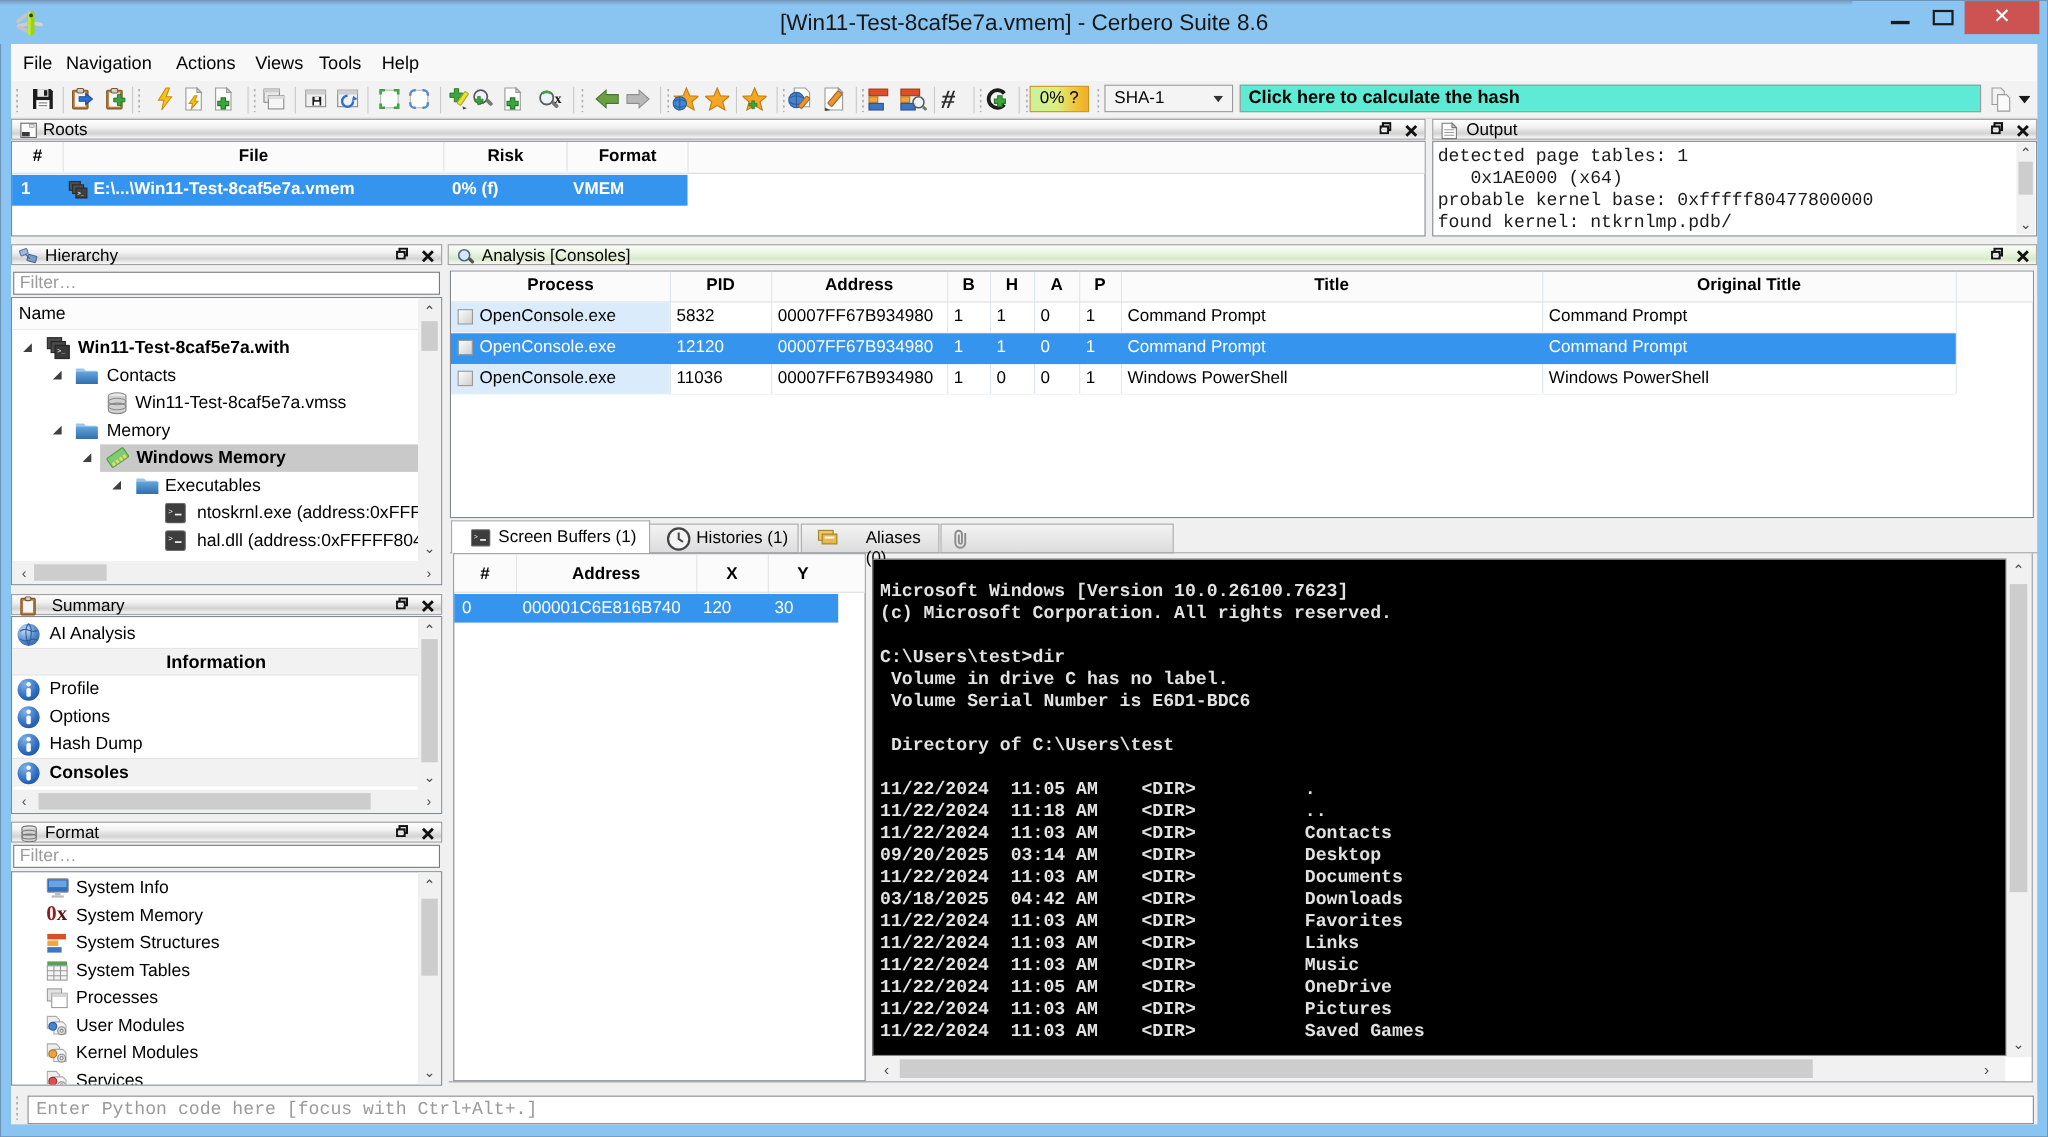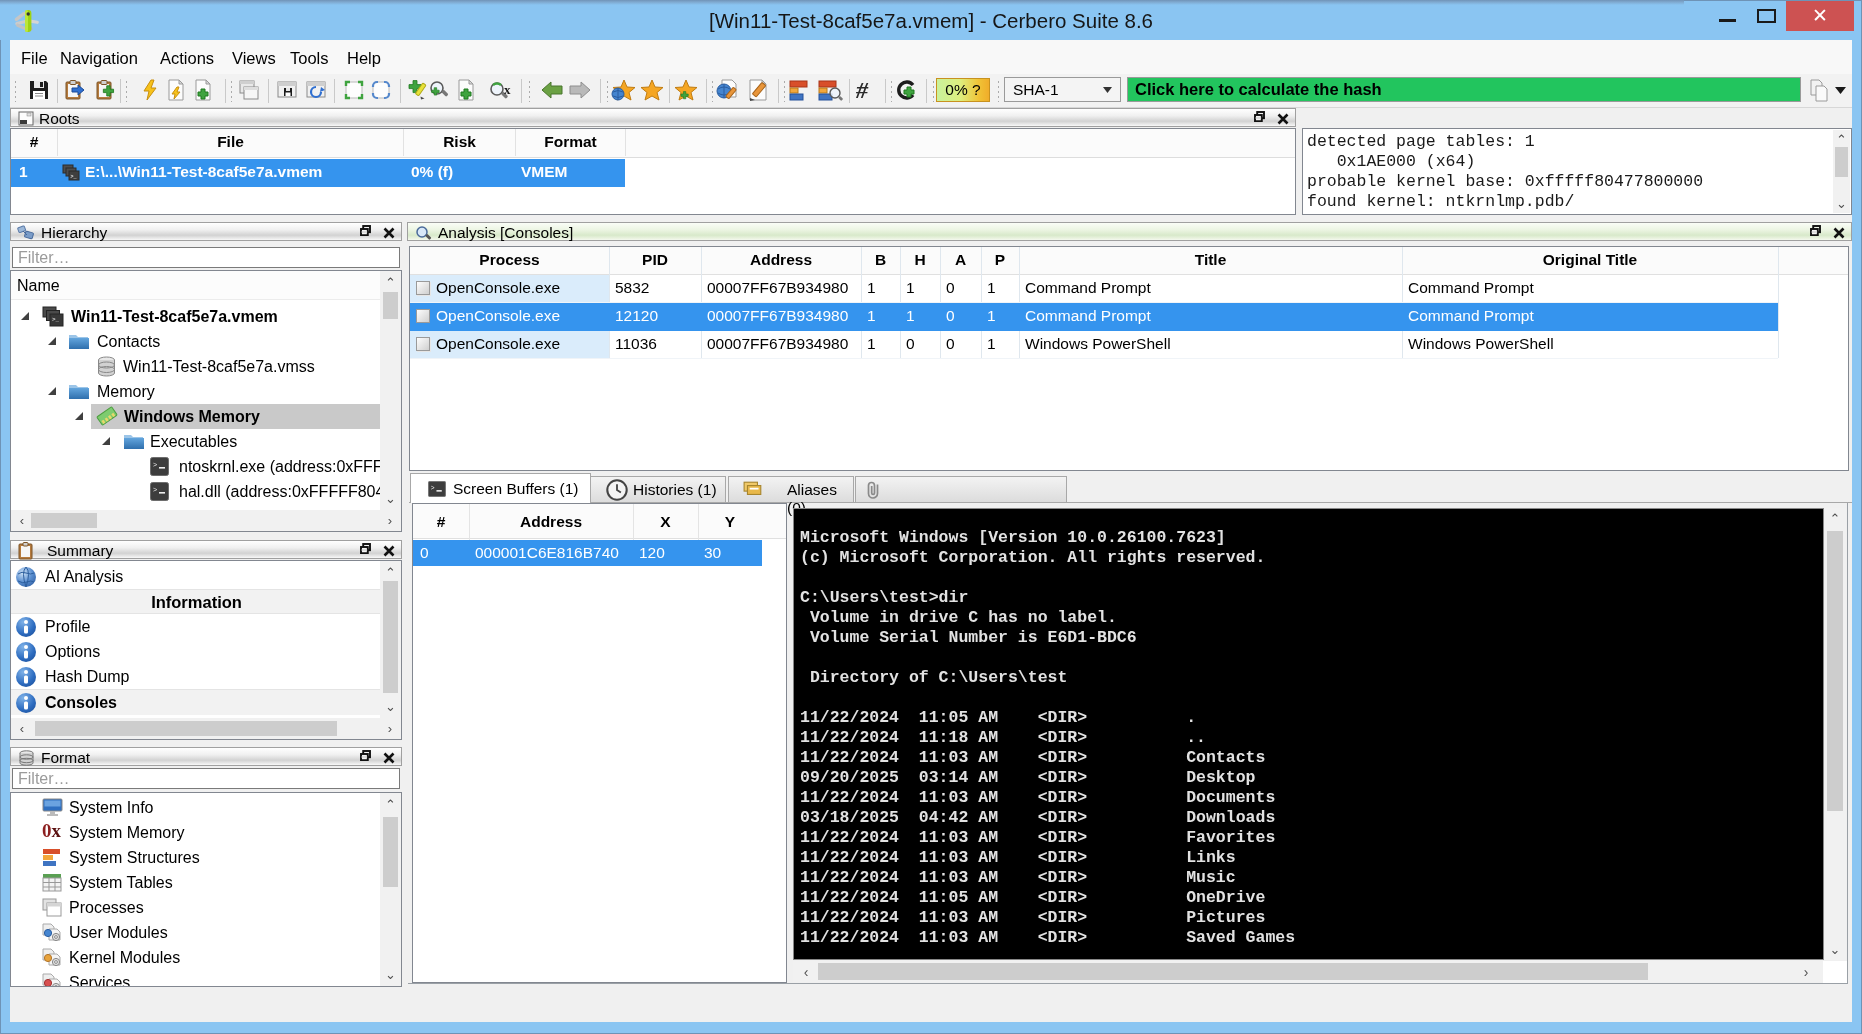--- a/index.html
+++ b/index.html
@@ -237,21 +237,21 @@
         </svg>
       <div class="tsep" style="left:916px"></div>
       <div class="tdots" style="left:922px"></div>
       <div class="abs" style="left:926px;top:4px;width:54px;height:24px;background:linear-gradient(90deg,#c9f29c,#ddee7e 45%,#f0c336 80%,#f0ad2a);border:1px solid #c8921f;font-size:15.5px;text-align:center;line-height:22px;">0% ?</div>
       <div class="tdots" style="left:987px"></div>
       <div class="abs" style="left:994px;top:3px;width:117px;height:25px;background:#f4f4f4;border:1px solid #9a9a9a;font-size:15.5px;line-height:23px;padding-left:8px;">SHA-1
         <svg class="abs" style="right:8px;top:9px" width="9" height="6">
             <polygon points="0,0 9,0 4.5,6" fill="#333"></polygon>
           </svg>
       </div>
-      <div class="abs" style="left:1117px;top:3px;width:674px;height:25px;background:#22c55e;border:1px solid #9a9a9a;font-size:16.5px;font-weight:700;line-height:23px;padding-left:7px;">Click here to calculate the hash</div>
+      <div class="abs" style="left:1117px;top:3px;width:674px;height:25px;background:#5eead4;border:1px solid #9a9a9a;font-size:16.5px;font-weight:700;line-height:23px;padding-left:7px;">Click here to calculate the hash</div>
       <svg class="abs" style="left:1798px;top:5px" width="22" height="24" viewBox="0 0 22 24">
           <path d="M3 1 h8 l3 3 v12 h-11 z" fill="#f2f2f2" stroke="#9a9a9a"></path>
           <path d="M8 7 h8 l3 3 v12 h-11 z" fill="#fafafa" stroke="#9a9a9a"></path>
         </svg>
       <svg class="abs" style="left:1825px;top:13px" width="11" height="7">
           <polygon points="0,0 11,0 5.5,7" fill="#1a1a1a"></polygon>
         </svg>
     </div>
 
     <div class="dock-hdr" style="left:0px;top:68px;width:1286px;">
@@ -289,20 +289,38 @@
             <rect x="4" y="4" width="10" height="8" fill="#4d4d4d" stroke="#2b2b2b"></rect>
             <rect x="7" y="7" width="10" height="9" fill="#3f3f3f" stroke="#2b2b2b"></rect>
             <text x="8.5" y="13.5" font-size="5" fill="#eee" font-family="Liberation Mono,monospace">&gt;_</text>
           </svg>
         <span class="abs" style="left:74px;top:4px;">E:\...\Win11-Test-8caf5e7a.vmem</span>
         <span class="abs" style="left:400px;top:4px;">0% (f)</span>
         <span class="abs" style="left:510px;top:4px;">VMEM</span>
       </div>
     </div>
 
+    <div class="dock-hdr" style="left:1292px;top:68px;width:550px;">
+      <svg class="abs" style="left:7px;top:2px" width="15" height="16" viewBox="0 0 15 16">
+          <path d="M1 1 h9 l4 4 v10 h-13 z" fill="#fff" stroke="#777"></path>
+          <path d="M10 1 l4 4 h-4 z" fill="#ccc" stroke="#777"></path>
+          <line x1="3" y1="7" x2="12" y2="7" stroke="#999"></line>
+          <line x1="3" y1="9.5" x2="12" y2="9.5" stroke="#999"></line>
+          <line x1="3" y1="12" x2="12" y2="12" stroke="#999"></line>
+        </svg>
+      <span class="ttl" style="left:30px">Output</span>
+      <svg class="float-ic" viewBox="0 0 11 11">
+          <rect x="3.2" y="1" width="6.8" height="6.2" fill="none" stroke="#111" stroke-width="1.9"></rect>
+          <rect x="1" y="4" width="6.8" height="6.2" fill="#f4f4f4" stroke="#111" stroke-width="1.9"></rect>
+          <rect x="1.6" y="6.2" width="5.5" height="1.6" fill="#d9d9d9"></rect>
+        </svg>
+      <svg class="abs" style="right:6px;top:4px" width="12" height="12" viewBox="0 0 12 12">
+          <path d="M1.5 1.5 L10.5 10.5 M10.5 1.5 L1.5 10.5" stroke="#111" stroke-width="2.6"></path>
+        </svg>
+    </div>
     <div class="frame" style="left:1292px;top:88px;width:550px;height:87px;">
       <div class="abs mono" style="left:4px;top:3px;font-size:16.5px;line-height:20px;color:#1a1a1a;white-space:pre;">detected page tables: 1
    0x1AE000 (x64)
 probable kernel base: 0xfffff80477800000
 found kernel: ntkrnlmp.pdb/</div>
       <div class="sb-v" style="right:1px;top:1px;width:17px;height:83px;">
         <div class="sb-arrow" style="left:0;top:2px;width:17px;">⌃</div>
         <div class="sb-arrow" style="left:0;bottom:2px;width:17px;">⌄</div>
         <div class="sb-thumb" style="left:2px;top:17px;width:13px;height:30px;"></div>
       </div>
@@ -333,21 +351,21 @@
       <div class="tree-row" style="left:0;top:33px;font-weight:700;">
         <svg class="abs" style="left:10px;top:8px" width="9" height="9">
             <polygon points="8,0 8,8 0,8" fill="#404040"></polygon>
           </svg>
         <svg class="abs" style="left:31px;top:2px" width="22" height="21" viewBox="0 0 22 21">
             <rect x="1" y="1" width="13" height="10" fill="#4a4a4a" stroke="#242424"></rect>
             <rect x="4.5" y="4.5" width="13" height="10" fill="#4a4a4a" stroke="#242424"></rect>
             <rect x="8" y="8" width="13" height="12" fill="#383838" stroke="#242424"></rect>
             <text x="10" y="15" font-size="6" fill="#ddd" font-family="Liberation Mono,monospace">&gt;_</text>
           </svg>
-        <span class="abs" style="left:60px">Win11-Test-8caf5e7a.vmem</span>
+        <span class="abs" style="left:60px">Win11-Test-8caf5e7a.with</span>
       </div>
       <div class="tree-row" style="left:0;top:58px;">
         <svg class="abs" style="left:37px;top:8px" width="9" height="9">
             <polygon points="8,0 8,8 0,8" fill="#404040"></polygon>
           </svg>
         <svg class="abs" style="left:57px;top:3px" width="22" height="19" viewBox="0 0 22 19">
             <path d="M1 3 h7 l2 2 h10 v12 h-19 z" fill="#9cc5e8"></path>
             <path d="M1 6 h20 v11 h-20 z" fill="url(#fgrad)"></path>
             <defs>
               <linearGradient id="fgrad" x1="0" y1="0" x2="0" y2="1">
@@ -777,14 +795,18 @@
     <div class="sb-h" style="left:783px;top:921px;width:1030px;height:21px;">
       <div class="sb-arrow" style="left:6px;top:3px;width:14px;font-size:14px;">‹</div>
       <div class="sb-thumb" style="left:25px;top:2px;width:830px;height:17px;"></div>
       <div class="sb-arrow" style="right:10px;top:3px;width:14px;font-size:14px;">›</div>
     </div>
 
     <div class="abs" style="left:1813px;top:921px;width:24px;height:22px;background:#fff;"></div>
     <div class="abs" style="left:398px;top:943px;width:1440px;height:1px;background:#9aa0a6;"></div>
     <div class="abs" style="left:1837px;top:463px;width:1px;height:481px;background:#9aa0a6;"></div>
 
+    <div class="abs" style="left:0;top:951px;width:1842px;height:31px;background:#f0f0f0;">
+      <div class="tdots" style="left:4px;top:5px;"></div>
+      <div class="abs mono" style="left:15px;top:5px;width:1824px;height:26px;background:#fff;border:1px solid #888;color:#9a9a9a;font-size:16.5px;line-height:24px;padding-left:7px;">Enter Python code here [focus with Ctrl+Alt+.]</div>
+    </div>
   </div>
 </div>
 
 </body></html>

